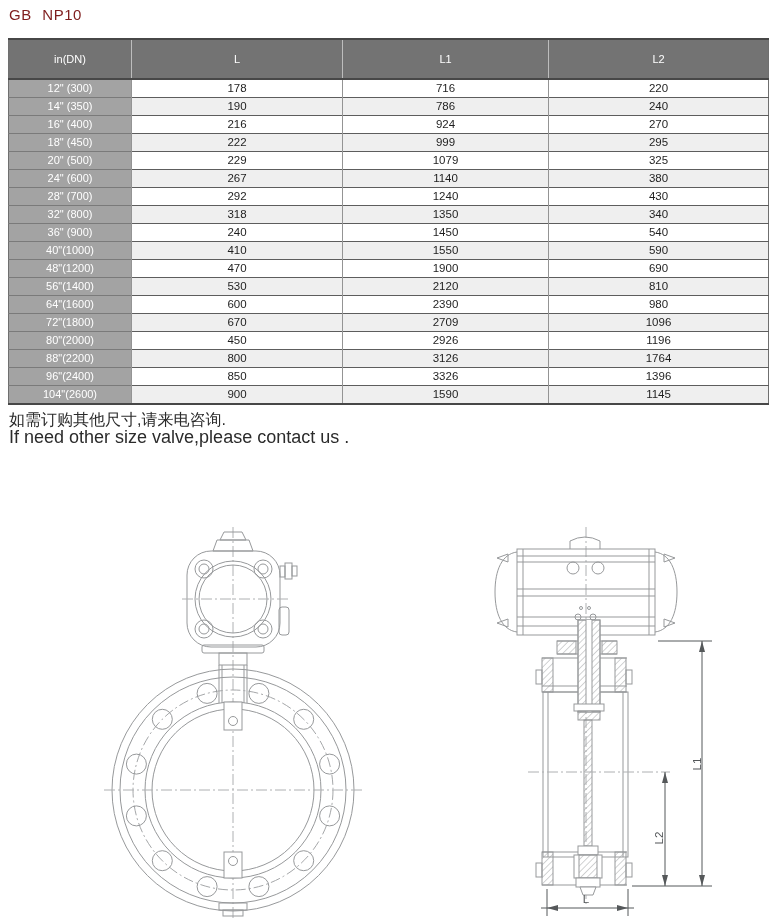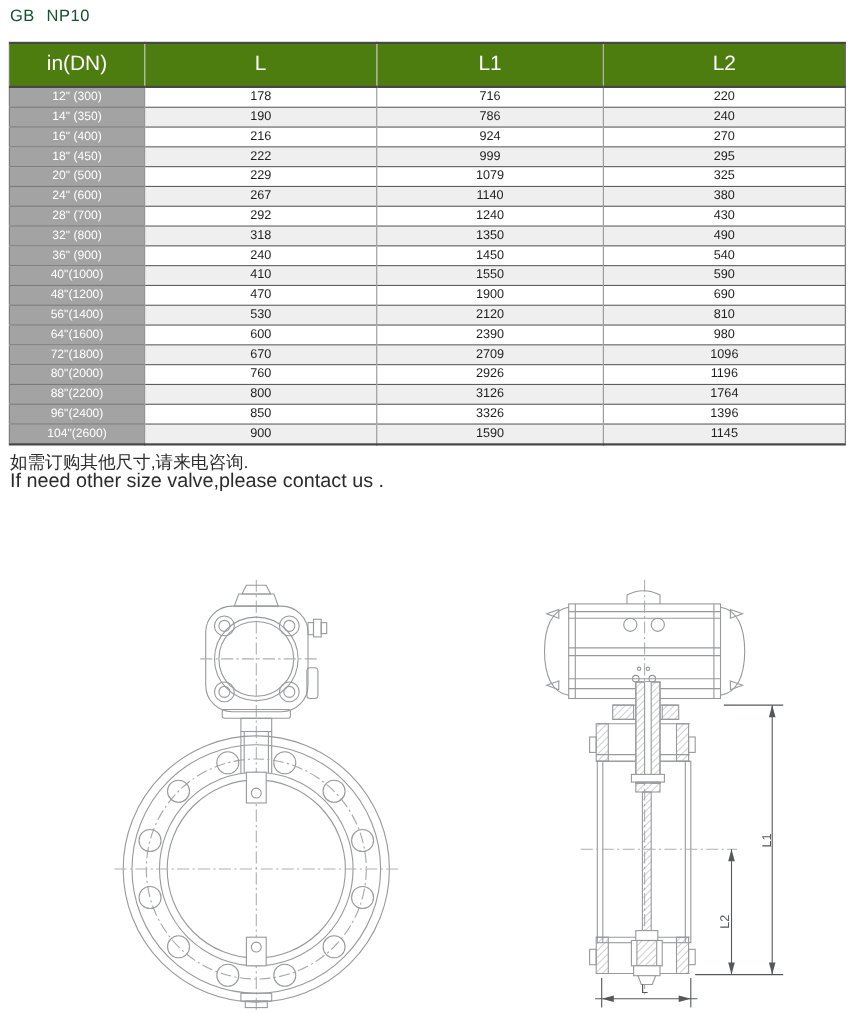--- a/index.html
+++ b/index.html
@@ -1,31 +1,31 @@
 <!DOCTYPE html>
 <html><head>
 <meta charset="utf-8">
 <style>
   html,body{margin:0;padding:0;}
   body{
     width:778px;height:921px;position:relative;background:#ffffff;
     font-family:"Liberation Sans",sans-serif;overflow:hidden;
   }
   .title{
-    position:absolute;left:9px;top:6px;font-size:15px;color:#14532d;
+    position:absolute;left:9px;top:6px;font-size:15px;color:#7f1d1d;
     word-spacing:6px;letter-spacing:.5px;
   }
   table.dim{
     position:absolute;left:8px;top:38px;width:760px;
     border-collapse:collapse;table-layout:fixed;
     border-top:2px solid #474747;border-bottom:2px solid #474747;
     border-left:1px solid #6f6f6f;border-right:1px solid #6f6f6f;
   }
   table.dim th{
-    background:#4d7c0f;color:#ffffff;font-weight:normal;font-size:19px;
+    background:#737373;color:#ffffff;font-weight:normal;font-size:11px;
     height:36px;border-bottom:2px solid #474747;border-left:1px solid #bdbdbd;
   }
   table.dim th:first-child{border-left:none;}
   table.dim td{
     height:17px;line-height:17px;text-align:center;font-size:11.5px;color:#1e1e1e;
     padding:0;border-top:1px solid #5d5d5d;border-left:1px solid #949494;
   }
   table.dim td:first-child{border-left:none;}
   table.dim td.dn-cell{
     background:#a3a3a3;color:#ffffff;font-size:11px;border-top:1px solid #7a7a7a;
@@ -98,21 +98,21 @@
       <tr>
         <td class="dn-cell">28" (700)</td>
         <td>292</td>
         <td>1240</td>
         <td>430</td>
       </tr>
       <tr>
         <td class="dn-cell">32" (800)</td>
         <td>318</td>
         <td>1350</td>
-        <td>490</td>
+        <td>340</td>
       </tr>
       <tr>
         <td class="dn-cell">36" (900)</td>
         <td>240</td>
         <td>1450</td>
         <td>540</td>
       </tr>
       <tr>
         <td class="dn-cell">40"(1000)</td>
         <td>410</td>
@@ -138,21 +138,21 @@
         <td>980</td>
       </tr>
       <tr>
         <td class="dn-cell">72"(1800)</td>
         <td>670</td>
         <td>2709</td>
         <td>1096</td>
       </tr>
       <tr>
         <td class="dn-cell">80"(2000)</td>
-        <td>760</td>
+        <td>450</td>
         <td>2926</td>
         <td>1196</td>
       </tr>
       <tr>
         <td class="dn-cell">88"(2200)</td>
         <td>800</td>
         <td>3126</td>
         <td>1764</td>
       </tr>
       <tr>

